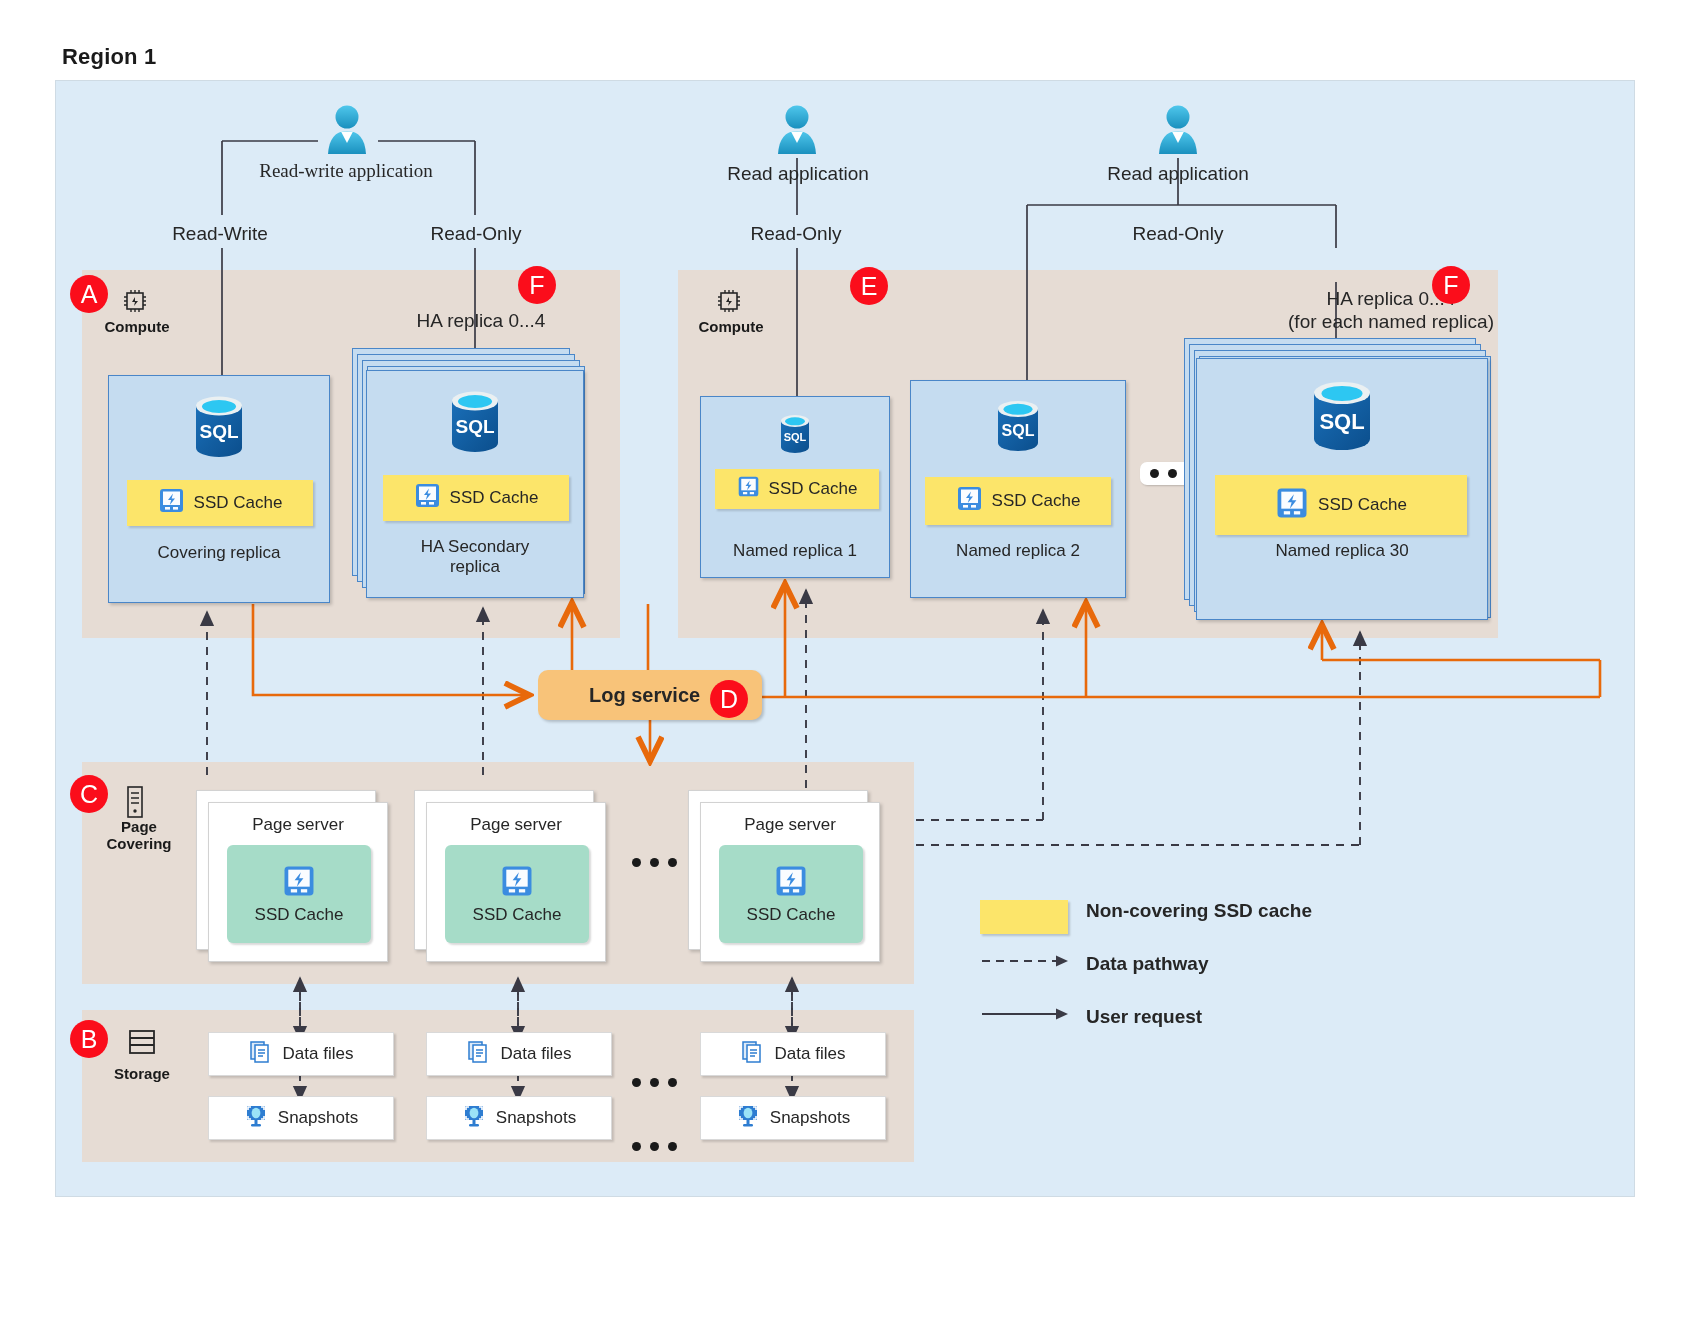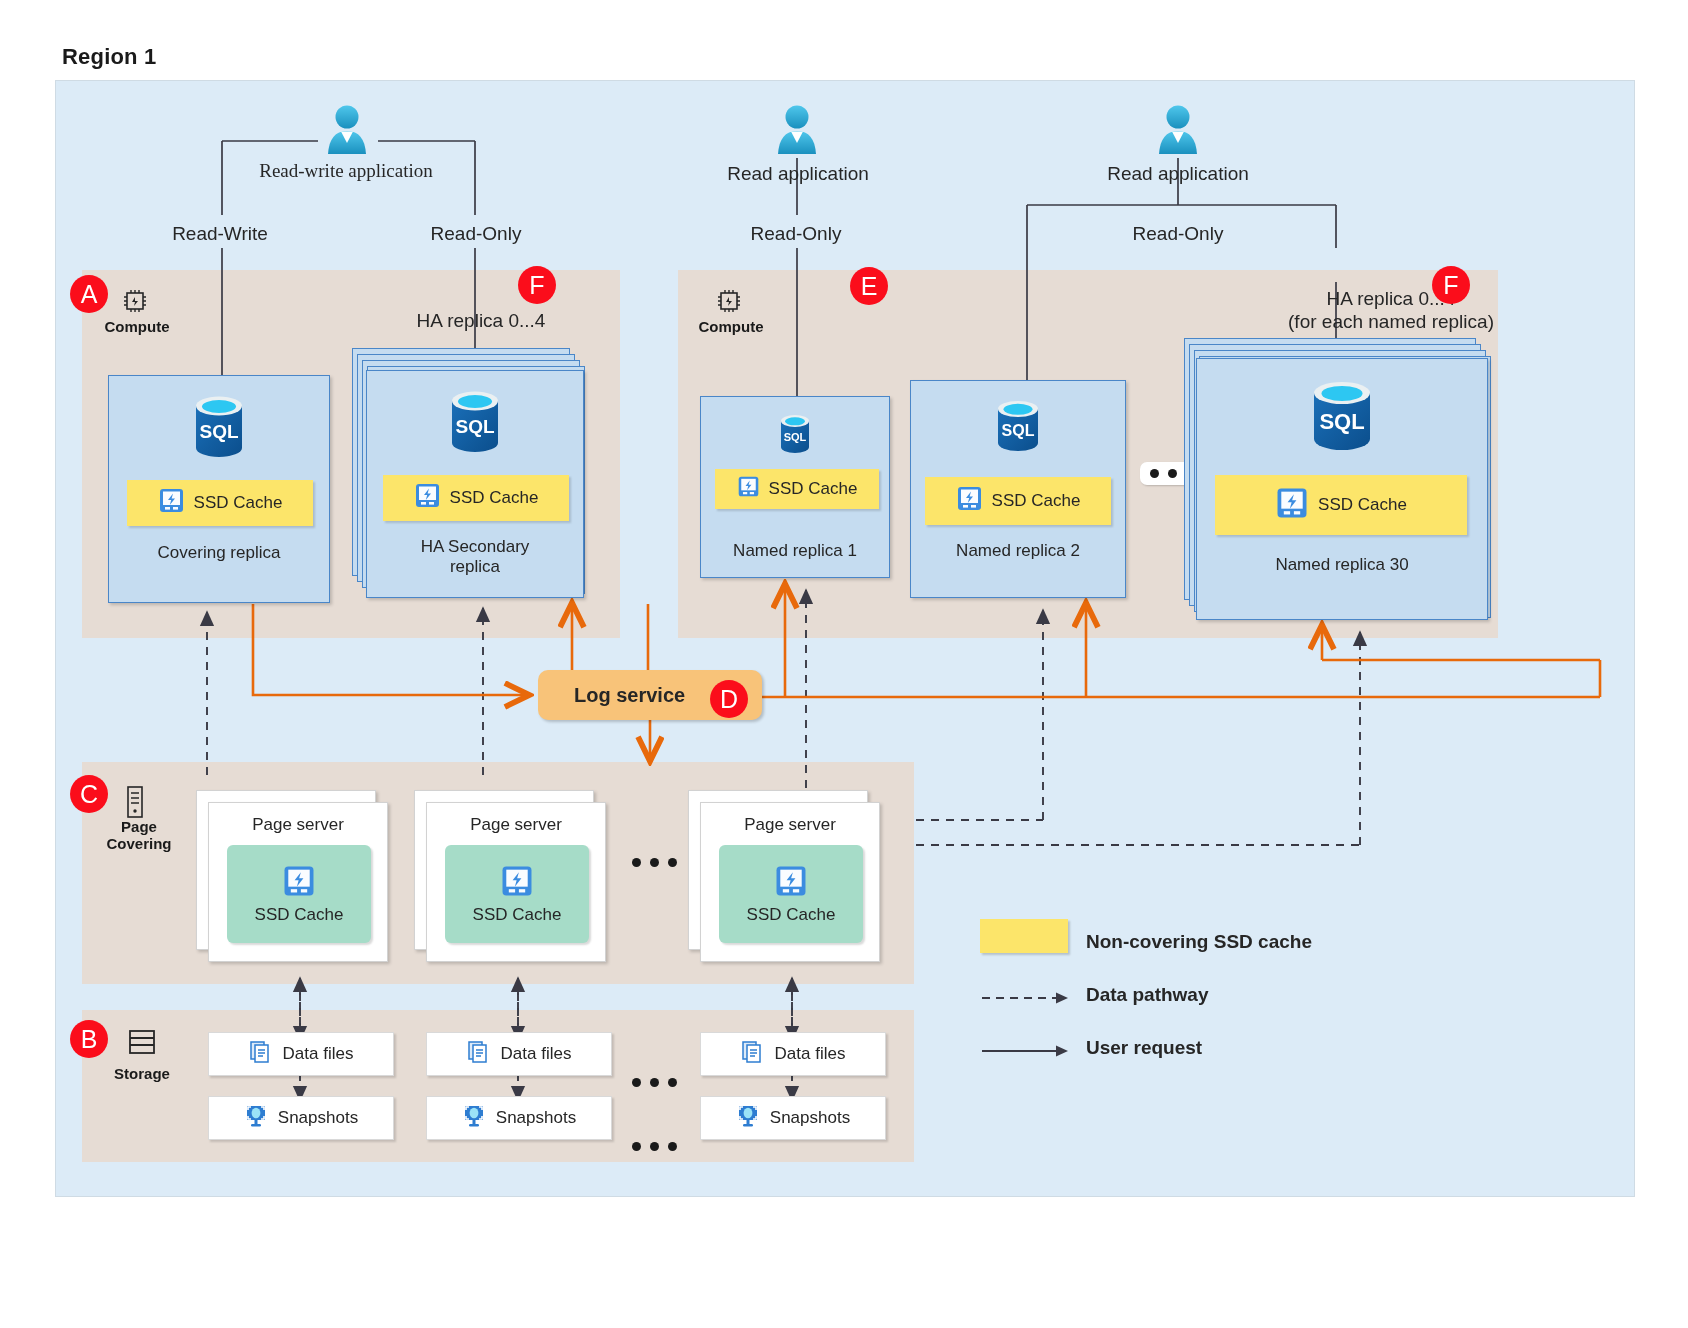--- a/index.html
+++ b/index.html
@@ -76,29 +76,29 @@
   
   .stcard{position:absolute;background:#ffffff;border:1px solid #d9d9d9;box-shadow:2px 2px 2px rgba(0,0,0,.15);
           display:flex;align-items:center;justify-content:center;gap:10px;font-size:17px;color:#262626;}
   
   .ell{position:absolute;display:flex;gap:9px;align-items:center;}
   .ell i{width:9px;height:9px;border-radius:50%;background:#1a1a1a;display:block;}
   .ell.boxed{background:#fff;border-radius:7px;padding:7px 10px;box-shadow:1px 1px 2px rgba(0,0,0,.2);}
   
   #logsvc{left:538px;top:670px;width:224px;height:50px;background:#F8C379;border-radius:10px;
           box-shadow:2px 2px 3px rgba(0,0,0,.2);display:flex;align-items:center;
-          padding-left:36px;box-sizing:border-box;}
+          padding-left:51px;box-sizing:border-box;}
   #logsvc span{font-size:20px;font-weight:bold;color:#262626;}
   
   .note{font-size:19px;color:#262626;text-align:center;line-height:1.2;}
   #note-ha1{left:376px;top:310px;width:210px;}
   #note-ha2{left:1246px;top:288px;width:290px;}
   
   #legend{left:980px;top:900px;width:420px;}
-  .lg-row{display:flex;align-items:flex-end;height:53px;}
+  .lg-row{display:flex;align-items:flex-start;height:53px;}
   .lg-key{width:106px;display:flex;align-items:center;justify-content:flex-start;}
   .lg-text{font-size:19px;font-weight:bold;color:#262626;}
   .sw{width:88px;height:34px;box-shadow:2px 2px 2px rgba(0,0,0,.18);}
   .sw.yellow{background:#FCE56A;}
   .sw.green{background:#A6DCC8;border-radius:6px;}
   svg.ov{position:absolute;left:0;top:0;width:1688px;height:1328px;pointer-events:none;}
 </style>
 </head>
 <body>
 
@@ -405,21 +405,21 @@
       <svg width="34" height="34" viewBox="0 0 27 27">
         <rect x="2" y="2" width="23" height="23" rx="3" fill="#3B8CE0"></rect>
         <rect x="5" y="4.5" width="17" height="13.5" fill="#FAFCFF"></rect>
         <path d="M15 6.5 L10 13 h3.2 l-1.4 5 5.2-6.6 h-3.4 z" fill="#3B8CE0"></path>
         <rect x="7" y="20" width="5" height="2.6" fill="#FAFCFF"></rect>
         <rect x="15" y="20" width="5" height="2.6" fill="#FAFCFF"></rect>
       </svg>
     </span>
     <span>SSD Cache</span>
   </div>
-  <div class="rep-name" style="top:196px">Named replica 30</div>
+  <div class="rep-name" style="top:182px">Named replica 30</div>
 </div>
 
 <div class="abs" id="logsvc">
   <span>Log service</span>
 </div>
 
 <div class="psrv" style="left:196px;top:790px;width:178px;height:158px;"></div>
 <div class="psrv" style="left:208px;top:802px;width:178px;height:158px;">
   <div class="psrv-title" style="top:12px">Page server</div>
   <div class="ssd-green" style="left:18px;top:42px;width:144px;height:98px;">

